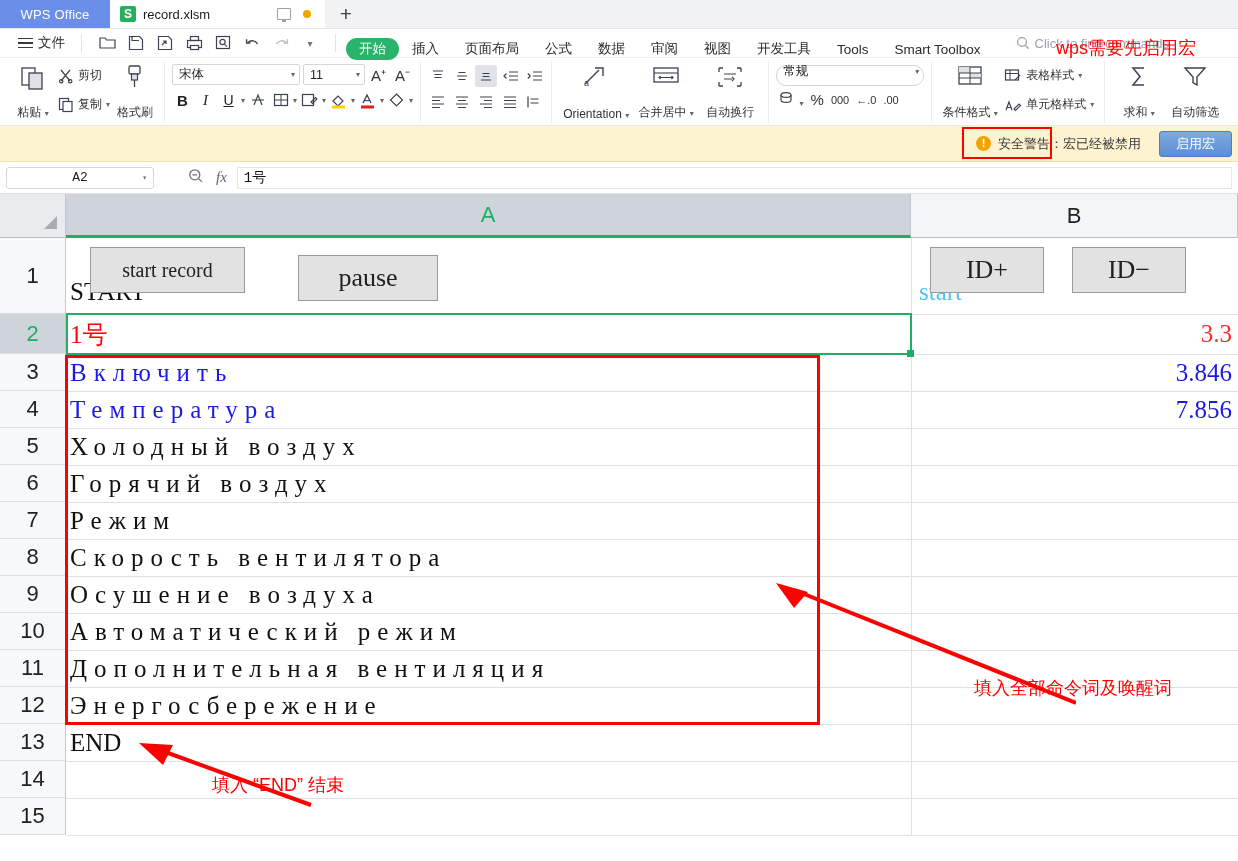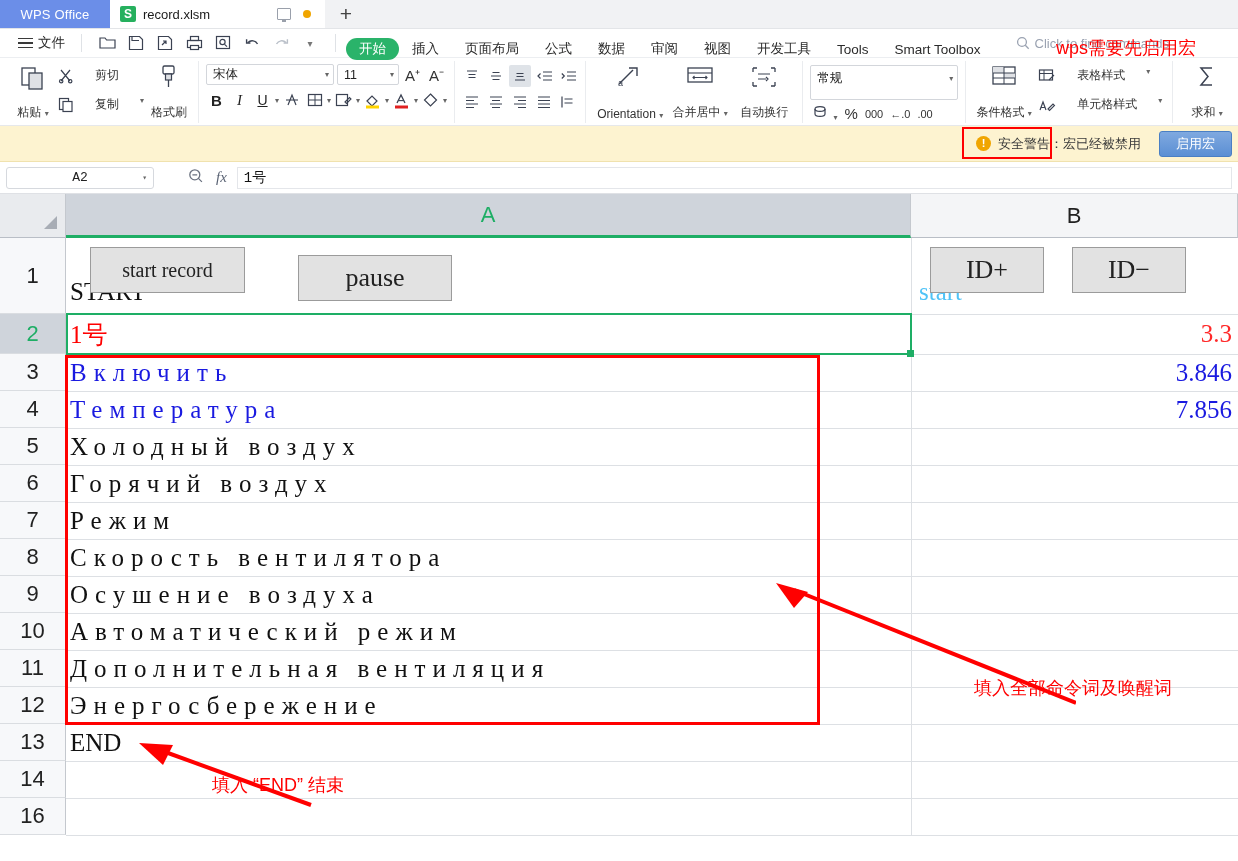--- a/index.html
+++ b/index.html
@@ -70,21 +70,21 @@
     padding: 3px 0 0 4px; font-size: 12px; color: #333;
   }
   .rg { display: flex; align-items: flex-start; padding: 0 7px; height: 62px; }
   .rg + .rg { border-left: 1px solid #eaecef; }
   .big-btn {
     display: flex; flex-direction: column; align-items: center; justify-content: space-between;
     width: 44px; height: 60px; padding-top: 3px;
   }
   .big-btn .lbl { font-size: 12px; color: #333; white-space: nowrap; }
   .small-col { display: flex; flex-direction: column; justify-content: space-around; height: 58px; }
-  .small-btn { display: flex; gap: 21px; font-size: 12px; color: #333; padding: 1px 3px; white-space: nowrap; }
+  .small-btn { display: flex; align-items: center; gap: 4px; font-size: 12px; color: #333; padding: 1px 3px; white-space: nowrap; }
   .caret { font-size: 8px; color: #666; }
   .ico { display: inline-flex; align-items: center; justify-content: center; }
 
   .font-group { display: flex; flex-direction: column; gap: 4px; padding: 3px 7px 0 7px; }
   .font-row1 { display: flex; align-items: center; gap: 3px; }
   .font-name {
     width: 128px; height: 21px; border: 1px solid #d3d6db; border-radius: 2px;
     display: flex; align-items: center; justify-content: space-between;
     padding: 0 4px 0 6px; font-size: 12.5px; color: #222; background: #fff;
   }
@@ -99,21 +99,21 @@
   .fbtn.bold { font-weight: bold; font-size: 15px; }
   .fbtn.ital { font-style: italic; font-family: "Liberation Serif", serif; font-size: 15px; }
 
   .align-group { display: flex; flex-direction: column; gap: 4px; padding: 4px 6px 0 6px; }
   .align-row { display: flex; align-items: center; gap: 2px; }
   .abtn { width: 22px; height: 22px; display: flex; align-items: center; justify-content: center; }
   .abtn.sel { background: #dfe3e8; border-radius: 2px; }
 
   .num-group { display: flex; flex-direction: column; gap: 4px; padding: 4px 7px 0 7px; }
   .num-box {
-    width: 148px; height: 35px; border: 1px solid #d3d6db; border-radius: 2px;
+    width: 148px; height: 21px; border: 1px solid #d3d6db; border-radius: 10px;
     display: flex; align-items: center; justify-content: space-between;
     padding: 0 4px 8px 6px; font-size: 12.5px; color: #222;
   }
   .num-row { display: flex; align-items: center; gap: 7px; font-size: 12px; color: #333; padding-left: 2px; }
 
   
   .secbar {
     position: relative; height: 36px; background: #fdf3d0;
     border-bottom: 1px solid #f0e2ae;
     display: flex; align-items: center; justify-content: flex-end;
@@ -629,21 +629,21 @@
         <div class="rh" style="height:37px">5</div>
         <div class="rh" style="height:37px">6</div>
         <div class="rh" style="height:37px">7</div>
         <div class="rh" style="height:37px">8</div>
         <div class="rh" style="height:37px">9</div>
         <div class="rh" style="height:37px">10</div>
         <div class="rh" style="height:37px">11</div>
         <div class="rh" style="height:37px">12</div>
         <div class="rh" style="height:37px">13</div>
         <div class="rh" style="height:37px">14</div>
-        <div class="rh" style="height:37px">16</div>
+        <div class="rh" style="height:37px">15</div>
       </div>
 
       <div class="cellarea">
 
         <div class="rowline" style="top:76px"></div>
         <div class="rowline" style="top:116px"></div>
         <div class="rowline" style="top:153px"></div>
         <div class="rowline" style="top:190px"></div>
         <div class="rowline" style="top:227px"></div>
         <div class="rowline" style="top:264px"></div>
@@ -671,21 +671,21 @@
         <div class="cell cyrillic" style="left:0;top:412px;height:37px;">Дополнительная вентиляция</div>
         <div class="cell cyrillic" style="left:0;top:449px;height:37px;">Энергосбережение</div>
         <div class="cell" style="left:0;top:486px;height:37px;">END</div>
 
         <div class="cell" style="left:849px;top:34px;height:40px;color:#4fc3f7;">start</div>
         <div class="cell rt" style="left:845px;top:76px;height:40px;width:325px;color:#ff2a2a;text-align:right;">3.3</div>
         <div class="cell rt" style="left:845px;top:116px;height:37px;width:325px;color:#1a1ae0;">3.846</div>
         <div class="cell rt" style="left:845px;top:153px;height:37px;width:325px;color:#1a1ae0;">7.856</div>
 
         <div class="xbtn" style="left:24px;top:9px;width:155px;height:46px;font-size:20px;">start record</div>
-        <div class="xbtn" style="left:232px;top:17px;width:154px;height:46px;font-size:26px;">pause</div>
+        <div class="xbtn" style="left:232px;top:17px;width:140px;height:46px;font-size:26px;">pause</div>
         <div class="xbtn" style="left:864px;top:9px;width:114px;height:46px;font-size:26px;">ID+</div>
         <div class="xbtn" style="left:1006px;top:9px;width:114px;height:46px;font-size:26px;">ID−</div>
 
         <div class="selbox" style="left:0;top:75px;width:846px;height:42px;"></div>
 
         <div class="redrect" style="left:-1px;top:117px;width:755px;height:370px;"></div>
 
         <svg class="arrow-svg" style="left:680px;top:340px;width:330px;height:130px;" viewBox="0 0 330 130">
           <path d="M330 125 L48 12" stroke="#ff0000" stroke-width="4" fill="none"></path>
           <path d="M30 5 L62 14 L48 30 Z" fill="#ff0000"></path>

